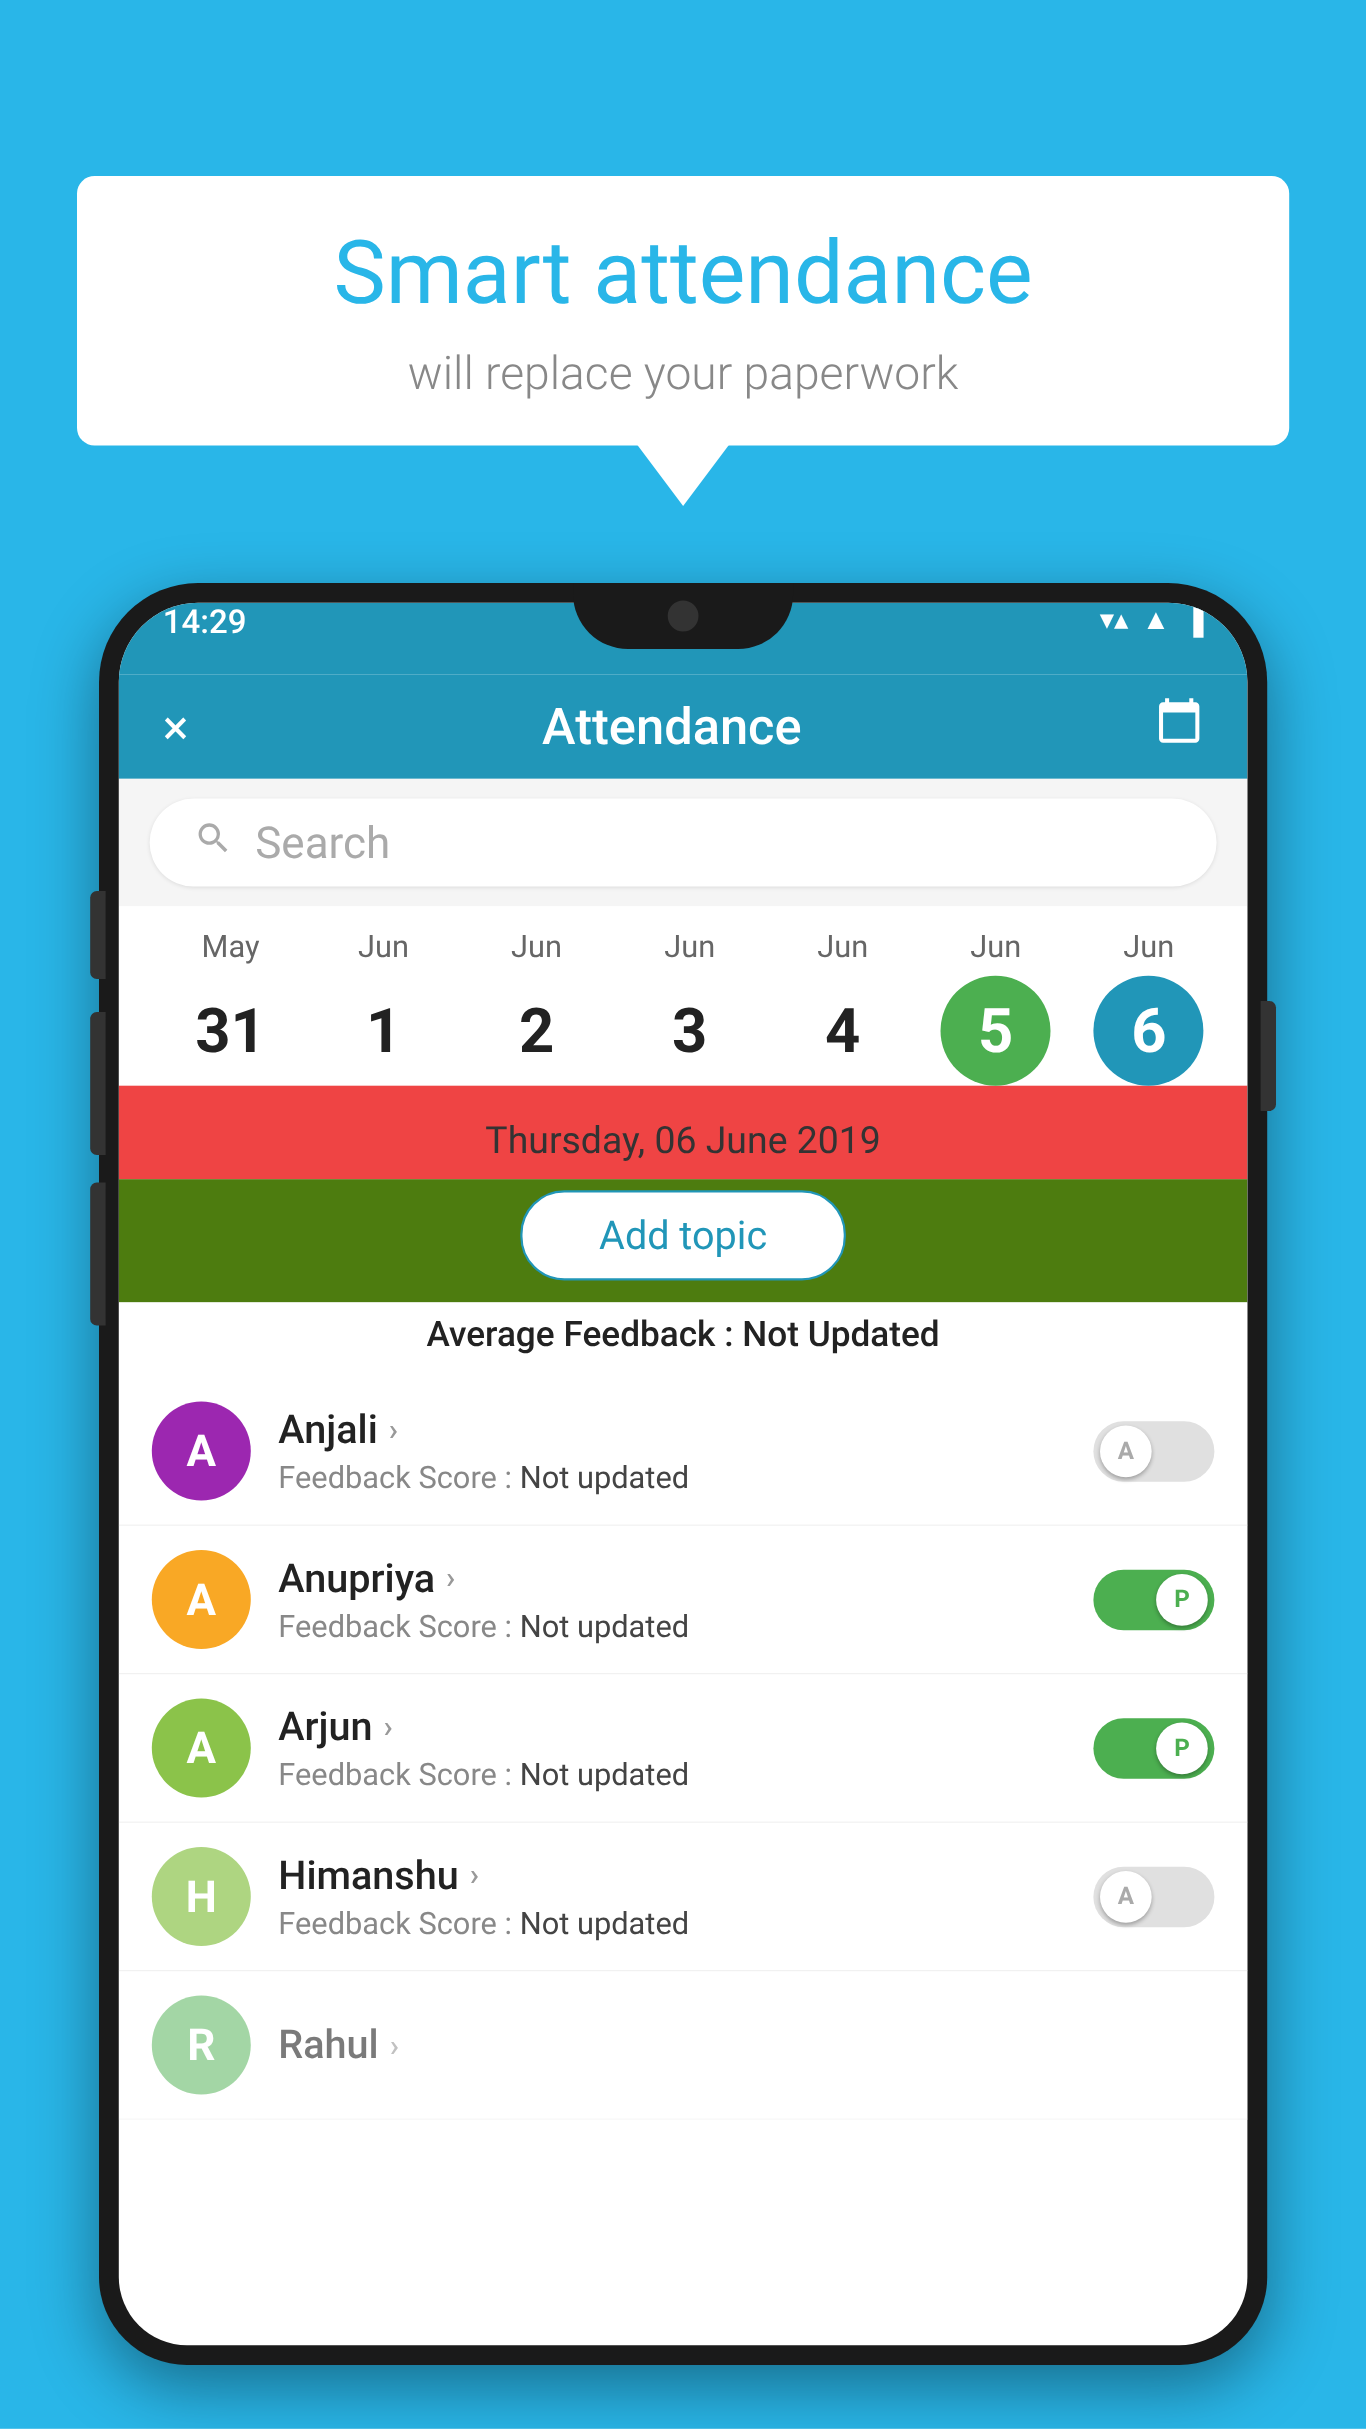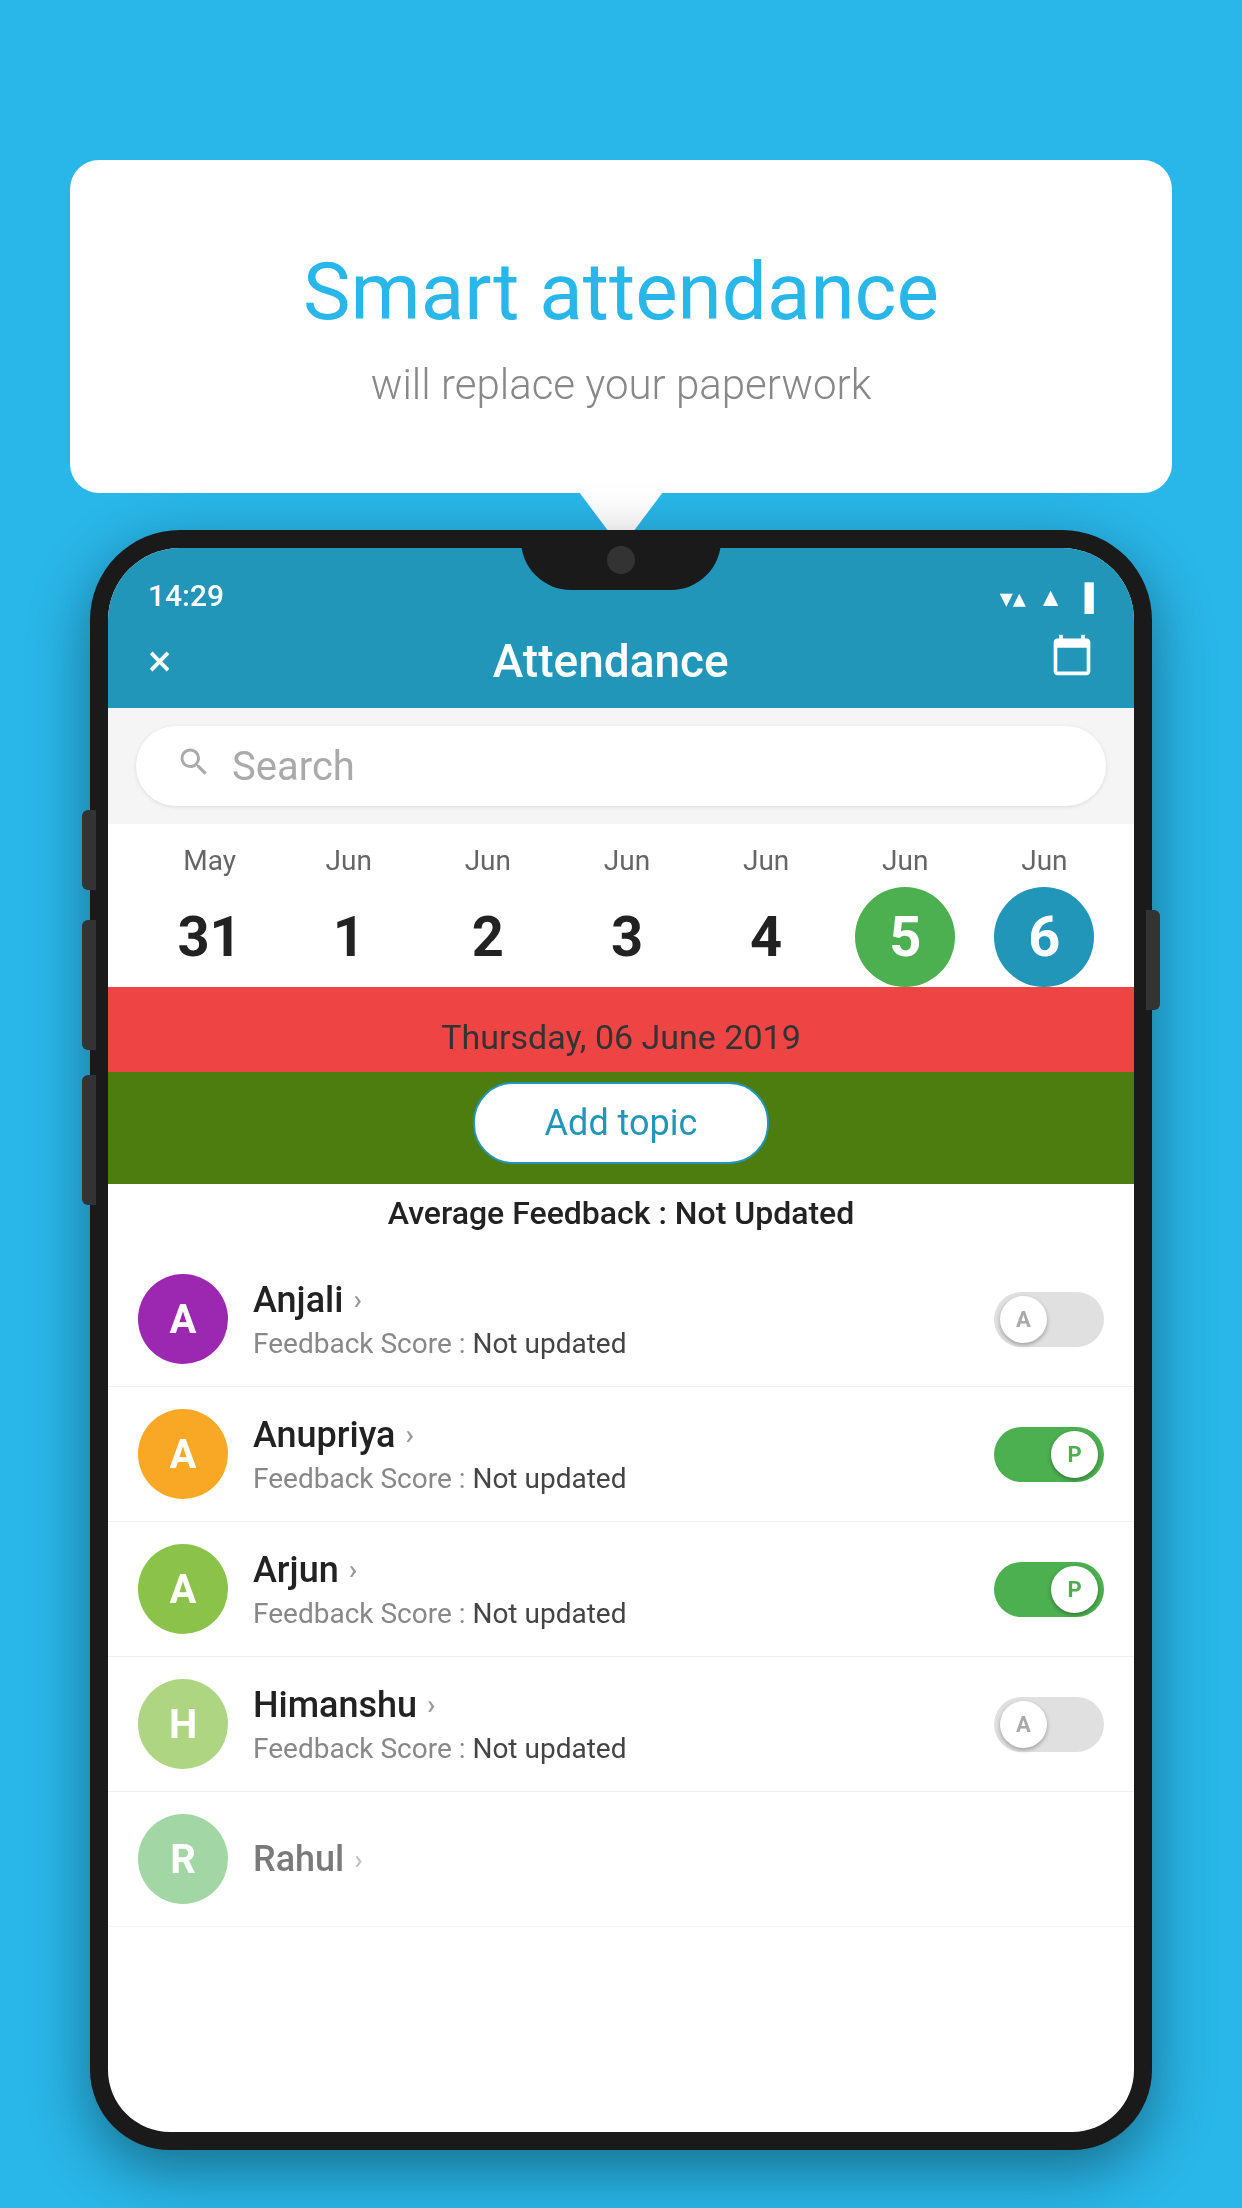--- a/index.html
+++ b/index.html
@@ -16,22 +16,22 @@
     
     .speech-bubble-container {
       position: absolute;
       top: 160px;
       left: 70px;
       right: 70px;
     }
 
     .speech-bubble {
       background: white;
-      border-radius: 29px;
-      padding: 84px 80px;
+      border-radius: 16px;
+      padding: 40px 80px;
       text-align: center;
       position: relative;
     }
 
     .speech-bubble::after {
       content: '';
       position: absolute;
       bottom: -55px;
       left: 50%;
       transform: translateX(-50%);
@@ -109,21 +109,21 @@
       border-radius: 72px 72px 62px 62px;
       overflow: hidden;
       background: white;
     }
 
     
     .status-bar {
       background: #2196b8;
       height: 65px;
       display: flex;
-      align-items: flex-end;
+      align-items: flex-start;
       justify-content: space-between;
       padding: 0 40px;
     }
 
     .status-time {
       color: white;
       font-size: 30px;
       font-weight: 500;
     }
 

